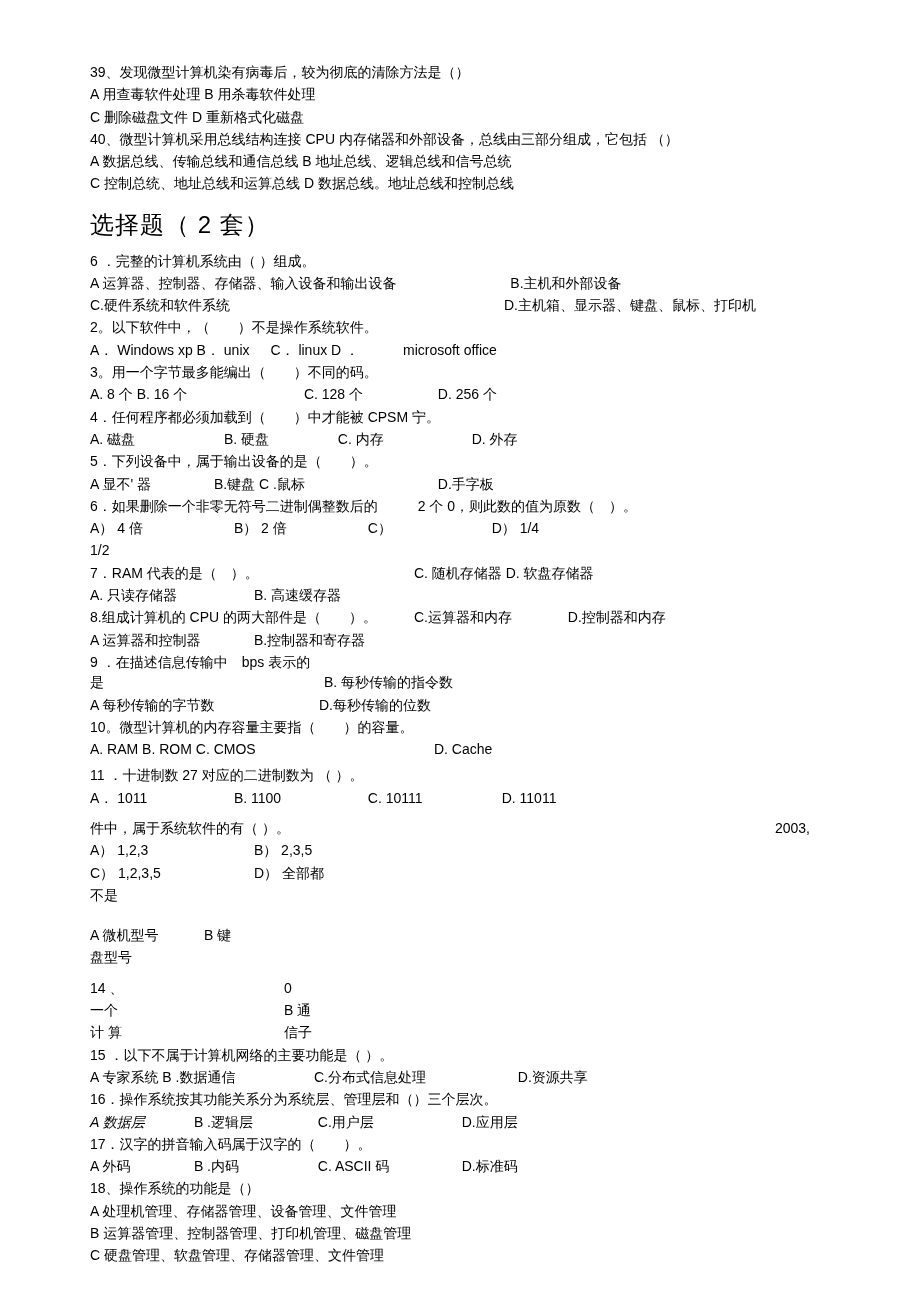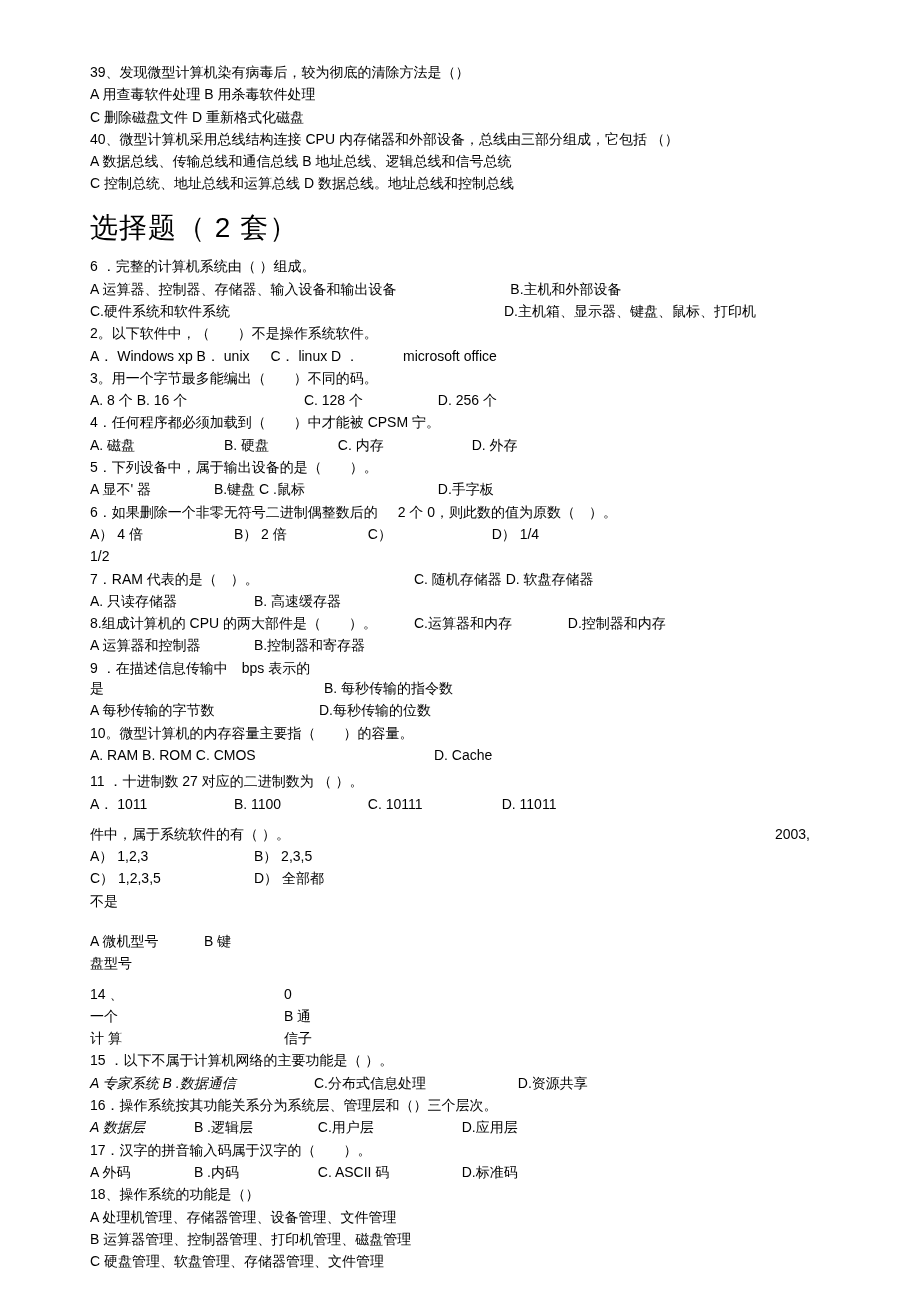--- a/index.html
+++ b/index.html
@@ -8,21 +8,21 @@
     line-height: 1.45;
     color: #000;
     background: #fff;
     margin: 0;
     padding: 60px 90px 40px 90px;
     width: 920px;
     box-sizing: border-box;
   }
   .line { margin: 2px 0; }
   .heading {
-    font-size: 28px;
+    font-size: 24px;
     font-weight: normal;
     margin: 14px 0 8px 0;
     letter-spacing: 1px;
   }
   .row { display: block; }
   .seg { display: inline-block; }
   .rel { position: relative; }
   .abs-right { position: absolute; right: 20px; top: 0; }
 </style>
 </head>
@@ -71,21 +71,21 @@
 
 <div class="line">5．下列设备中，属于输出设备的是（　　）。</div>
 <div class="line row">
   <span class="seg" style="width:120px">A 显不' 器</span>
   <span class="seg" style="width:220px">B.键盘 C .鼠标</span>
   <span class="seg">D.手字板</span>
 </div>
 
 <div class="line row">
   <span class="seg">6．如果删除一个非零无符号二进制偶整数后的</span>
-  <span class="seg" style="margin-left:16px">2 个 0，则此数的值为原数（　）。</span>
+  <span class="seg" style="margin-left:36px">2 个 0，则此数的值为原数（　）。</span>
 </div>
 <div class="line row">
   <span class="seg" style="width:140px">A） 4 倍</span>
   <span class="seg" style="width:130px">B） 2 倍</span>
   <span class="seg" style="width:120px">C）</span>
   <span class="seg">D） 1/4</span>
 </div>
 <div class="line">1/2</div>
 
 <div class="line row">
@@ -157,21 +157,21 @@
   <span class="seg" style="width:190px">一个</span>
   <span class="seg">B 通</span>
 </div>
 <div class="line row">
   <span class="seg" style="width:190px">计 算</span>
   <span class="seg">信子</span>
 </div>
 
 <div class="line">15 ．以下不属于计算机网络的主要功能是（ ）。</div>
 <div class="line row">
-  <span class="seg" style="width:220px;font-style:italic">A 专家系统 B .数据通信</span>
+  <span class="seg" style="width:220px;">A 专家系统 B .数据通信</span>
   <span class="seg" style="width:200px">C.分布式信息处理</span>
   <span class="seg">D.资源共享</span>
 </div>
 
 <div class="line">16．操作系统按其功能关系分为系统层、管理层和（）三个层次。</div>
 <div class="line row">
   <span class="seg" style="width:100px;font-style:italic">A 数据层</span>
   <span class="seg" style="width:120px">B .逻辑层</span>
   <span class="seg" style="width:140px">C.用户层</span>
   <span class="seg">D.应用层</span>

